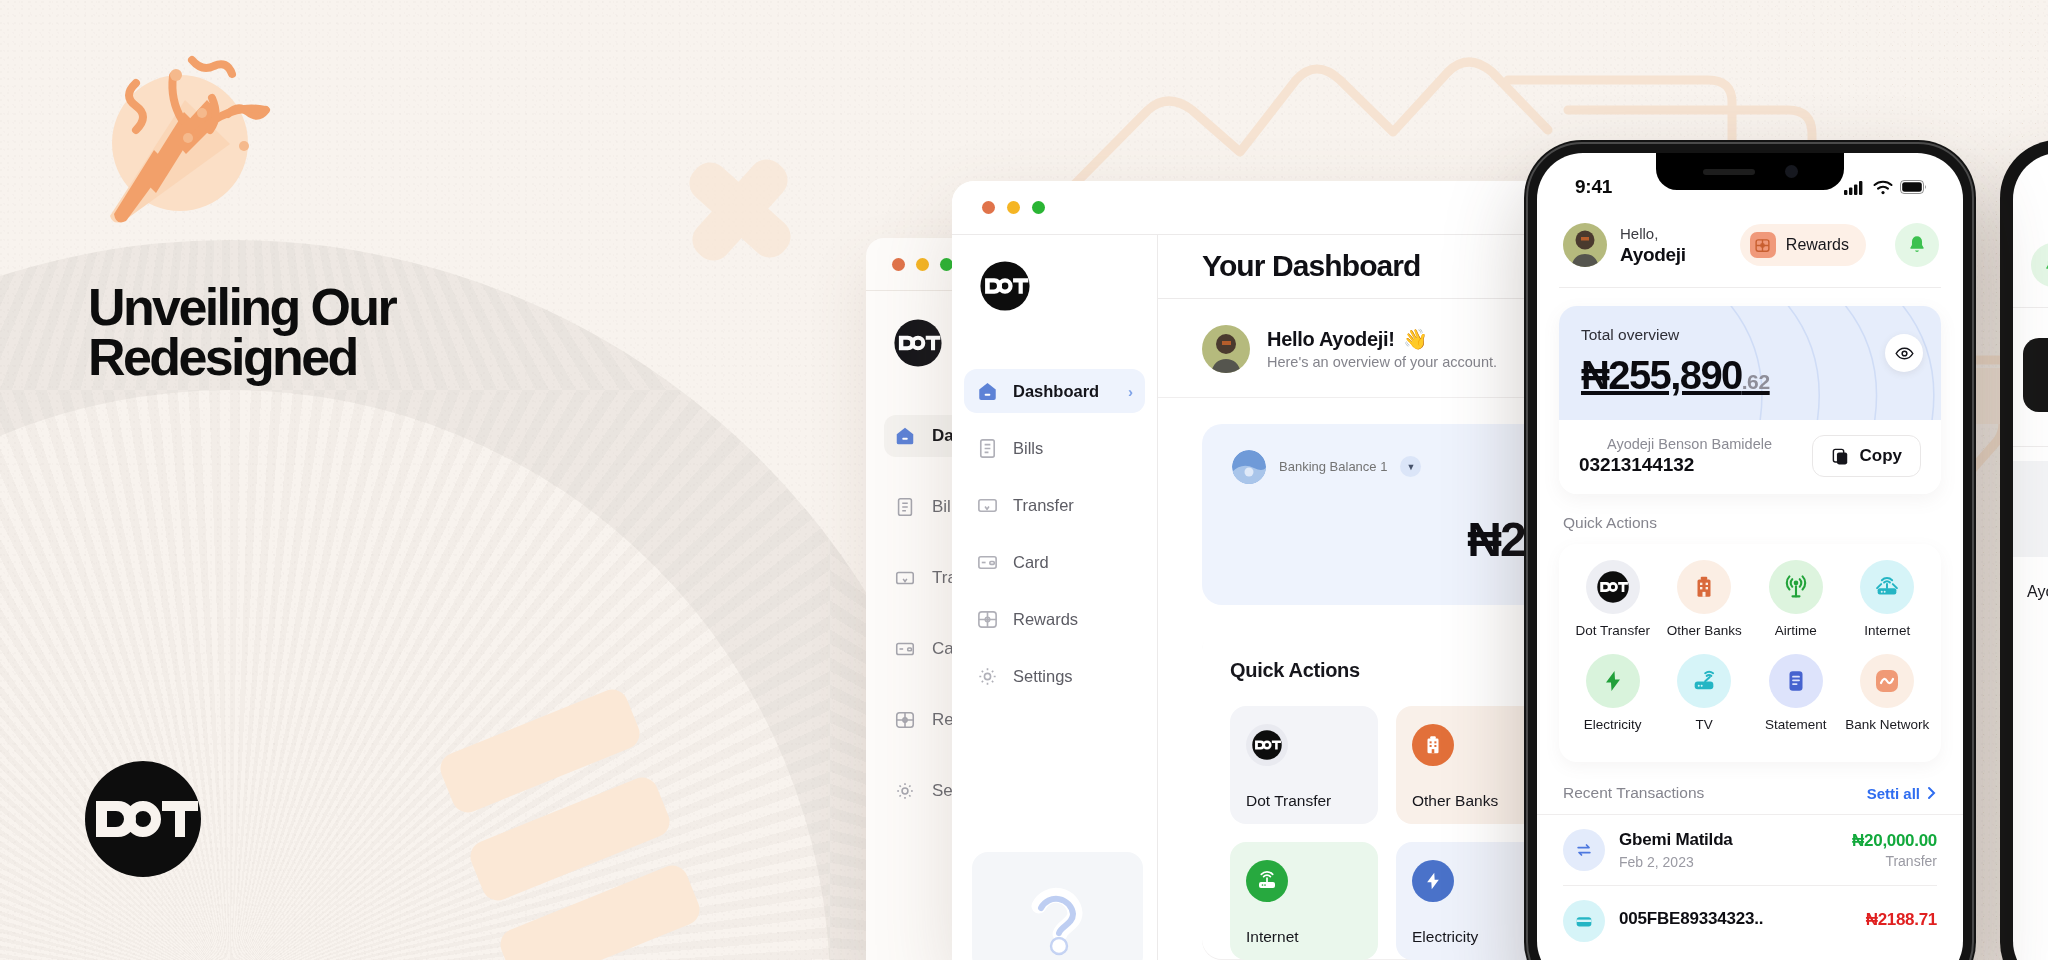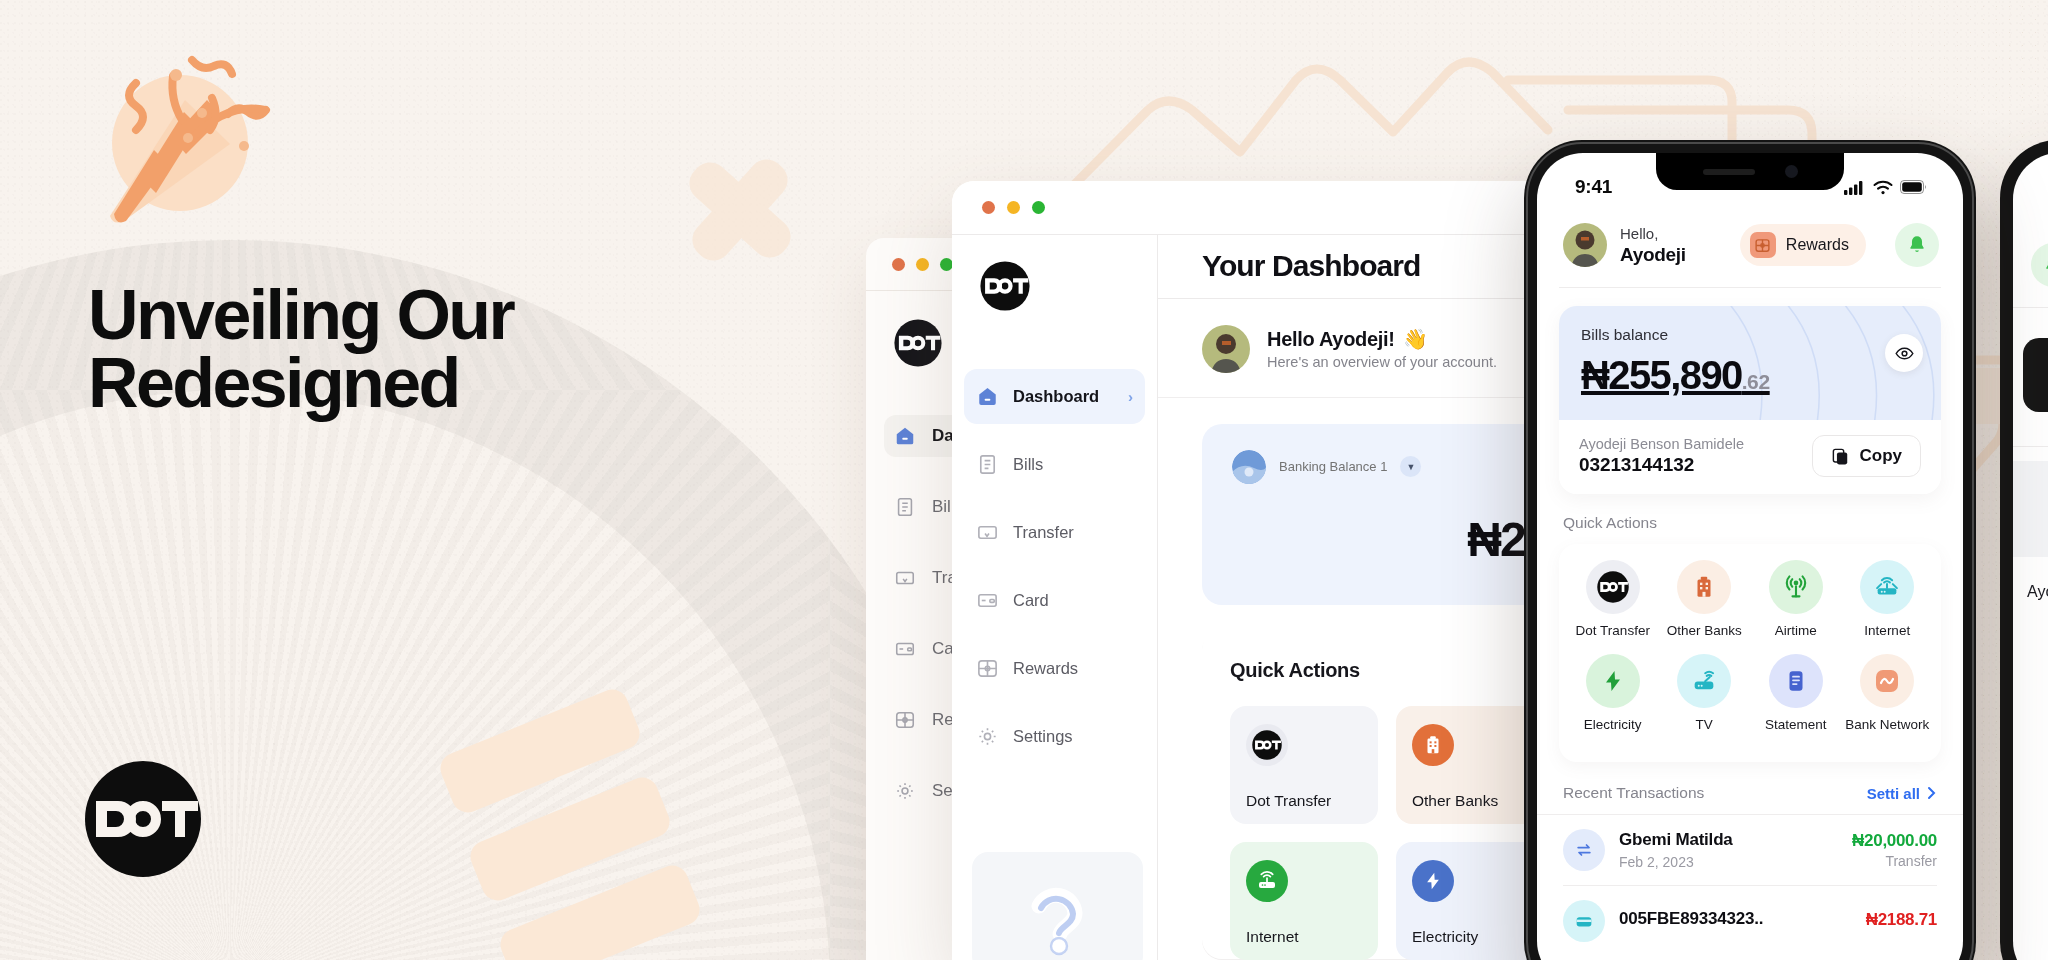--- a/index.html
+++ b/index.html
@@ -39,21 +39,21 @@
     -webkit-mask-image:linear-gradient(to left, #000 0%, transparent 75%);
             mask-image:linear-gradient(to left, #000 0%, transparent 75%);
   }
 
   
   .left-panel { position:absolute; left:0; top:0; width:860px; height:960px; }
   .confetti { position:absolute; left:80px; top:38px; width:205px; height:190px; }
   .headline {
     position:absolute; left:88px; top:282px;
     width:700px;
-    font-size:70px;
+    font-size:52px;
     font-weight:800;
     line-height:0.97;
     letter-spacing:-2.6px;
     color:#0d0d0d;
   }
   .headline .ln { display:block; white-space:nowrap; }
   .dot-logo-wrap { position:absolute; left:84px; top:760px; width:118px; height:118px; }
 
   
   .win-back {
@@ -95,21 +95,21 @@
   .dot-y { width:13px; height:13px; border-radius:50%; background:#f5b524; }
   .dot-g { width:13px; height:13px; border-radius:50%; background:#2ab534; }
   .win-main .hdivider { height:1px; background:#eceaea; flex:0 0 auto; }
   .win-main .cols { display:flex; flex:1 1 auto; min-height:0; }
 
   .sidebar { width:206px; flex:0 0 206px; border-right:1px solid #eceaea; padding:26px 0 0 0; position:relative; }
   .sidebar .logo { width:50px; height:50px; margin:0 0 54px 28px; }
   .nav { padding:0 12px; }
   .nav-row {
     display:flex; align-items:center; gap:14px;
-    height:55px; padding:0 12px; border-radius:13px;
+    height:44px; padding:0 12px; border-radius:13px;
     color:#5c5c64; font-size:16.5px; margin-bottom:13px;
   }
   .nav-row.active { background:#eef3fd; color:#14141a; font-weight:700; }
   .nav-row .chev { margin-left:auto; color:#7fa3e8; font-size:15px; }
   .sidebar .helper-card {
     position:absolute; left:20px; right:14px; bottom:-12px; height:120px;
     background:#f4f6f9; border-radius:16px; overflow:hidden;
   }
   .helper-q { position:absolute; left:50%; top:26px; transform:translateX(-50%); }
 
@@ -188,21 +188,21 @@
   .bal-blue { background:#e6edfb; padding:20px 22px 22px; position:relative; overflow:hidden; }
   .bal-blue .lbl { font-size:15.5px; color:#2e2e36; position:relative; z-index:2; }
   .bal-blue .amt { margin-top:9px; font-size:40px; font-weight:800; color:#0b0b10; letter-spacing:-1.6px; position:relative; z-index:2;text-decoration:underline; }
   .bal-blue .amt .c { font-size:21px; color:#8e8e99; font-weight:700; letter-spacing:-.4px; }
   .eye-btn {
     position:absolute; right:18px; top:28px; width:38px; height:38px; border-radius:50%;
     background:#fff; display:flex; align-items:center; justify-content:center; z-index:3;
     box-shadow:0 2px 7px rgba(90,80,70,.1);
   }
   .bal-white { background:#fff; padding:15px 20px 17px; display:flex; align-items:center; }
-  .acct-name { font-size:14.5px; color:#8b8b94; }
+  .acct-name { font-size:14.5px; color:#8b8b94;margin-left:28px; }
   .acct-num { font-size:19px; font-weight:700; color:#0e0e13; margin-top:2px; letter-spacing:-.1px; }
   .copy-btn {
     margin-left:auto; display:flex; align-items:center; gap:10px;
     border:1px solid #e9e7e7; border-radius:12px; padding:10px 18px;
     font-size:17px; font-weight:600; color:#101016;
   }
 
   .ph-qa-title { font-size:15.5px; color:#85858e; padding:20px 0 0 26px; }
   .ph-qa-card { margin:12px 22px 0; background:#fff; border-radius:18px; padding:16px 8px 14px; box-shadow:0 5px 16px rgba(130,120,110,.07); }
   .ph-qa-grid { display:flex; flex-wrap:wrap; }
@@ -658,21 +658,21 @@
     <div class="bal-box">
       <div class="bal-blue">
         <svg style="position:absolute;inset:0;z-index:1" viewBox="0 0 400 150" preserveAspectRatio="none" fill="none">
           <g stroke="#cfdcf6" stroke-width="1.6">
             <path d="M150 -30 Q250 50 190 190"></path>
               <path d="M210 -30 Q310 50 250 190"></path>
             <path d="M270 -30 Q370 50 310 190"></path>
               <path d="M330 -30 Q430 50 370 190"></path>
           </g>
         </svg>
-        <div class="lbl">Bills balance</div>
+        <div class="lbl">Total overview</div>
         <div class="amt">
           <span>₦255,890</span><span class="c">.62</span>
         </div>
         <div class="eye-btn">
           <svg width="21" height="21" viewBox="0 0 24 24" fill="none" stroke="#15151b" stroke-width="1.7">
             <path d="M2.5 12 S6 6 12 6 s9.5 6 9.5 6 -3.5 6 -9.5 6 -9.5-6-9.5-6z"></path>
               <circle cx="12" cy="12" r="2.7"></circle>
           </svg>
         </div>
       </div>

